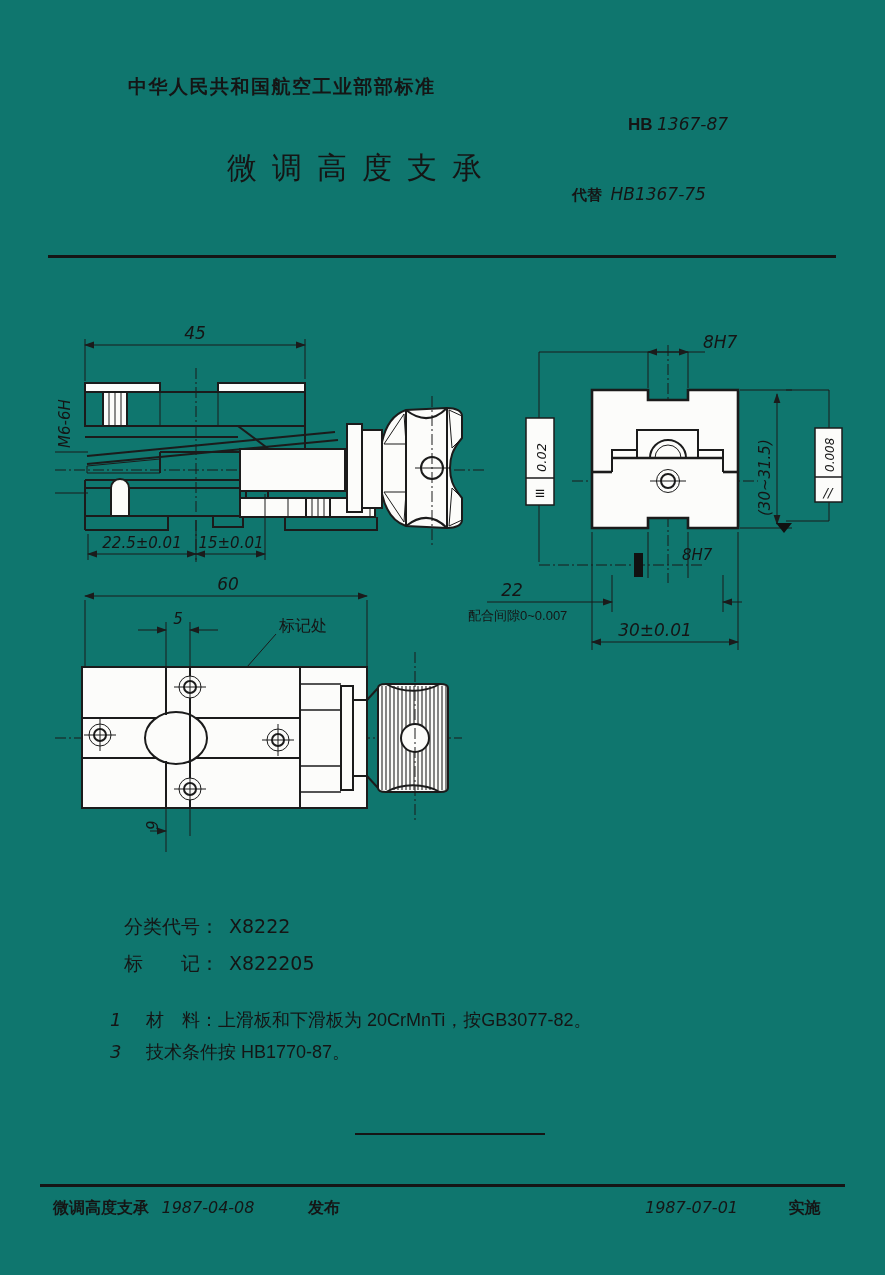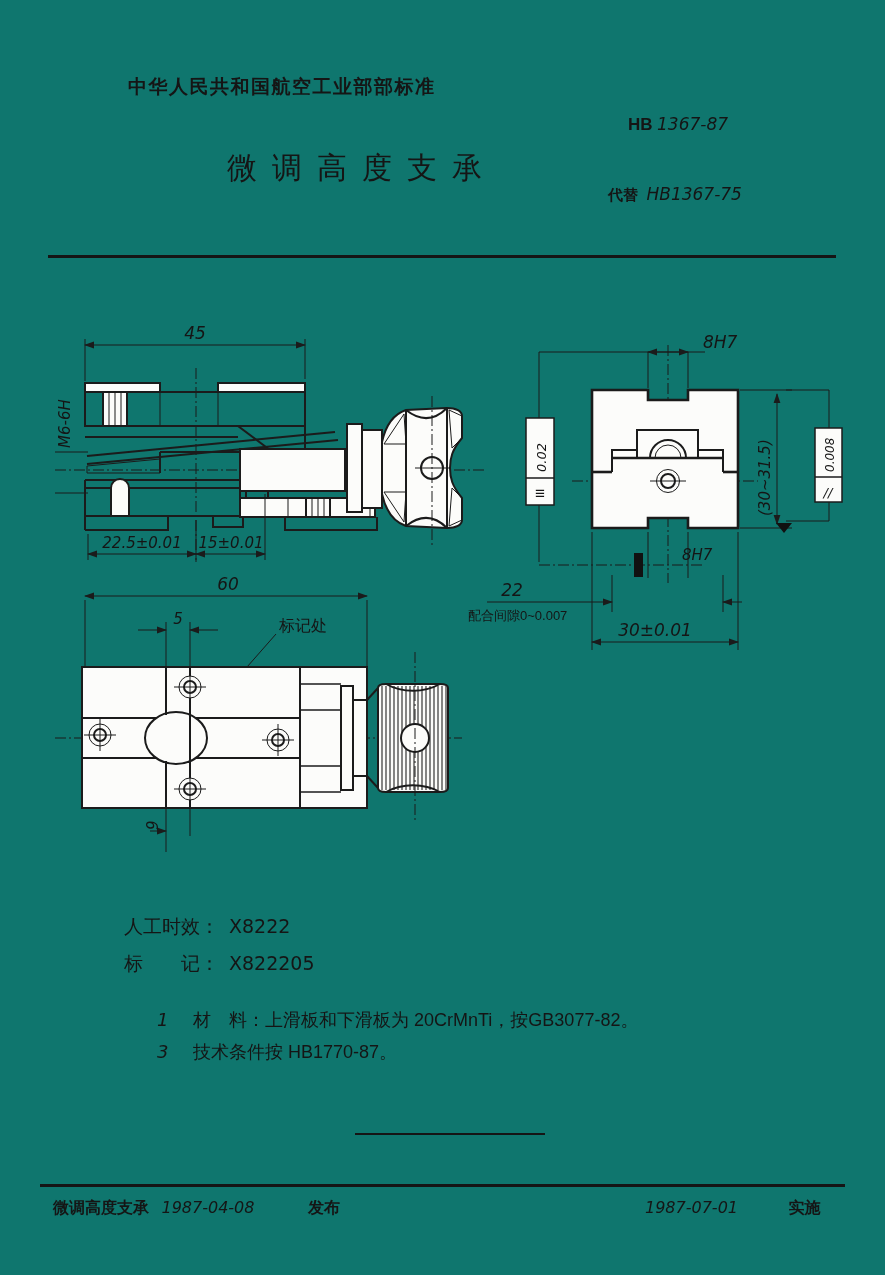--- a/index.html
+++ b/index.html
@@ -10,21 +10,21 @@
   }
   .abs{position:absolute;}
   .hdr{font-size:19px;font-weight:bold;letter-spacing:1.5px;}
   .stdno .pfx{font-size:17px;font-weight:bold;}
   .stdno .num,.ital{font-family:"DejaVu Sans",sans-serif;font-style:italic;font-size:17px;}
   .title{font-size:30px;letter-spacing:15px;font-weight:400;}
   .repl .lbl{font-size:15px;font-weight:bold;margin-right:4px;}
   .rule{background:#151515;}
   .cls{font-size:19px;line-height:37px;}
   .cls .val{font-family:"DejaVu Sans",sans-serif;margin-left:10px;}
-  .notes{font-size:18px;line-height:31px;margin-left:47px;}
+  .notes{font-size:18px;line-height:31px;}
   .notes .n{display:inline-block;width:36px;font-family:"DejaVu Sans",sans-serif;font-style:italic;}
   .foot{font-size:16px;}
   .foot .b{font-weight:bold;}
   .foot .dt2{font-family:"DejaVu Sans",sans-serif;font-style:italic;}
   
   svg .t{stroke:#1b1b1b;stroke-width:2;fill:none;}
   svg .t25{stroke:#1b1b1b;stroke-width:2.6;fill:none;}
   svg .thin{stroke:#1b1b1b;stroke-width:1;fill:none;}
   svg .th15{stroke:#1b1b1b;stroke-width:1.5;fill:none;}
   svg .cl{stroke:#1b1b1b;stroke-width:1;fill:none;stroke-dasharray:11 3 2 3;}
@@ -42,21 +42,21 @@
 
   <div class="abs hdr" style="left:128px;top:74px;">中华人民共和国航空工业部部标准</div>
 
   <div class="abs stdno" style="left:612px;top:114px;margin-left:16px;">
     <span class="pfx">HB</span>
     <span class="num">1367-87</span>
   </div>
 
   <div class="abs title" style="left:227px;top:148px;">微调高度支承</div>
 
-  <div class="abs repl" style="left:608px;top:184px;">
+  <div class="abs repl" style="left:572px;top:184px;">
     <span class="lbl">代替</span>
     <span class="ital">HB1367-75</span>
   </div>
 
   <div class="abs rule" style="left:48px;top:255px;width:788px;height:3px;"></div>
 
   <svg class="abs" style="left:0;top:0;" width="885" height="1275" viewBox="0 0 885 1275">
     <defs>
       <marker id="arr" viewBox="0 0 10 10" refX="9" refY="5" markerWidth="10" markerHeight="10" orient="auto-start-reverse">
         <path d="M0,1.6 L10,5 L0,8.4 Z" fill="#1b1b1b"></path>
@@ -318,21 +318,21 @@
         <rect class="th15 f" x="815" y="428" width="27" height="74"></rect>
         <line class="th15" x1="815" y1="477" x2="842" y2="477"></line>
         <text class="dt" x="828" y="497" text-anchor="middle" style="font-size:13px;">//</text>
         <text class="dt" transform="translate(834,472) rotate(-90)" style="font-size:12px;">0.008</text>
       </g>
     </g>
   </svg>
 
   <div class="abs cls" style="left:124px;top:908px;">
     <div>
-      <span>人工时效：</span><span class="val">X8222</span>
+      <span>分类代号：</span><span class="val">X8222</span>
     </div>
     <div>
       <span>标　　记：</span><span class="val">X822205</span>
     </div>
   </div>
 
   <div class="abs notes" style="left:110px;top:1004px;">
     <div><span class="n">1</span><span>材　料：上滑板和下滑板为 20CrMnTi，按GB3077-82。</span></div>
     <div><span class="n">3</span><span>技术条件按 HB1770-87。</span></div>
   </div>

